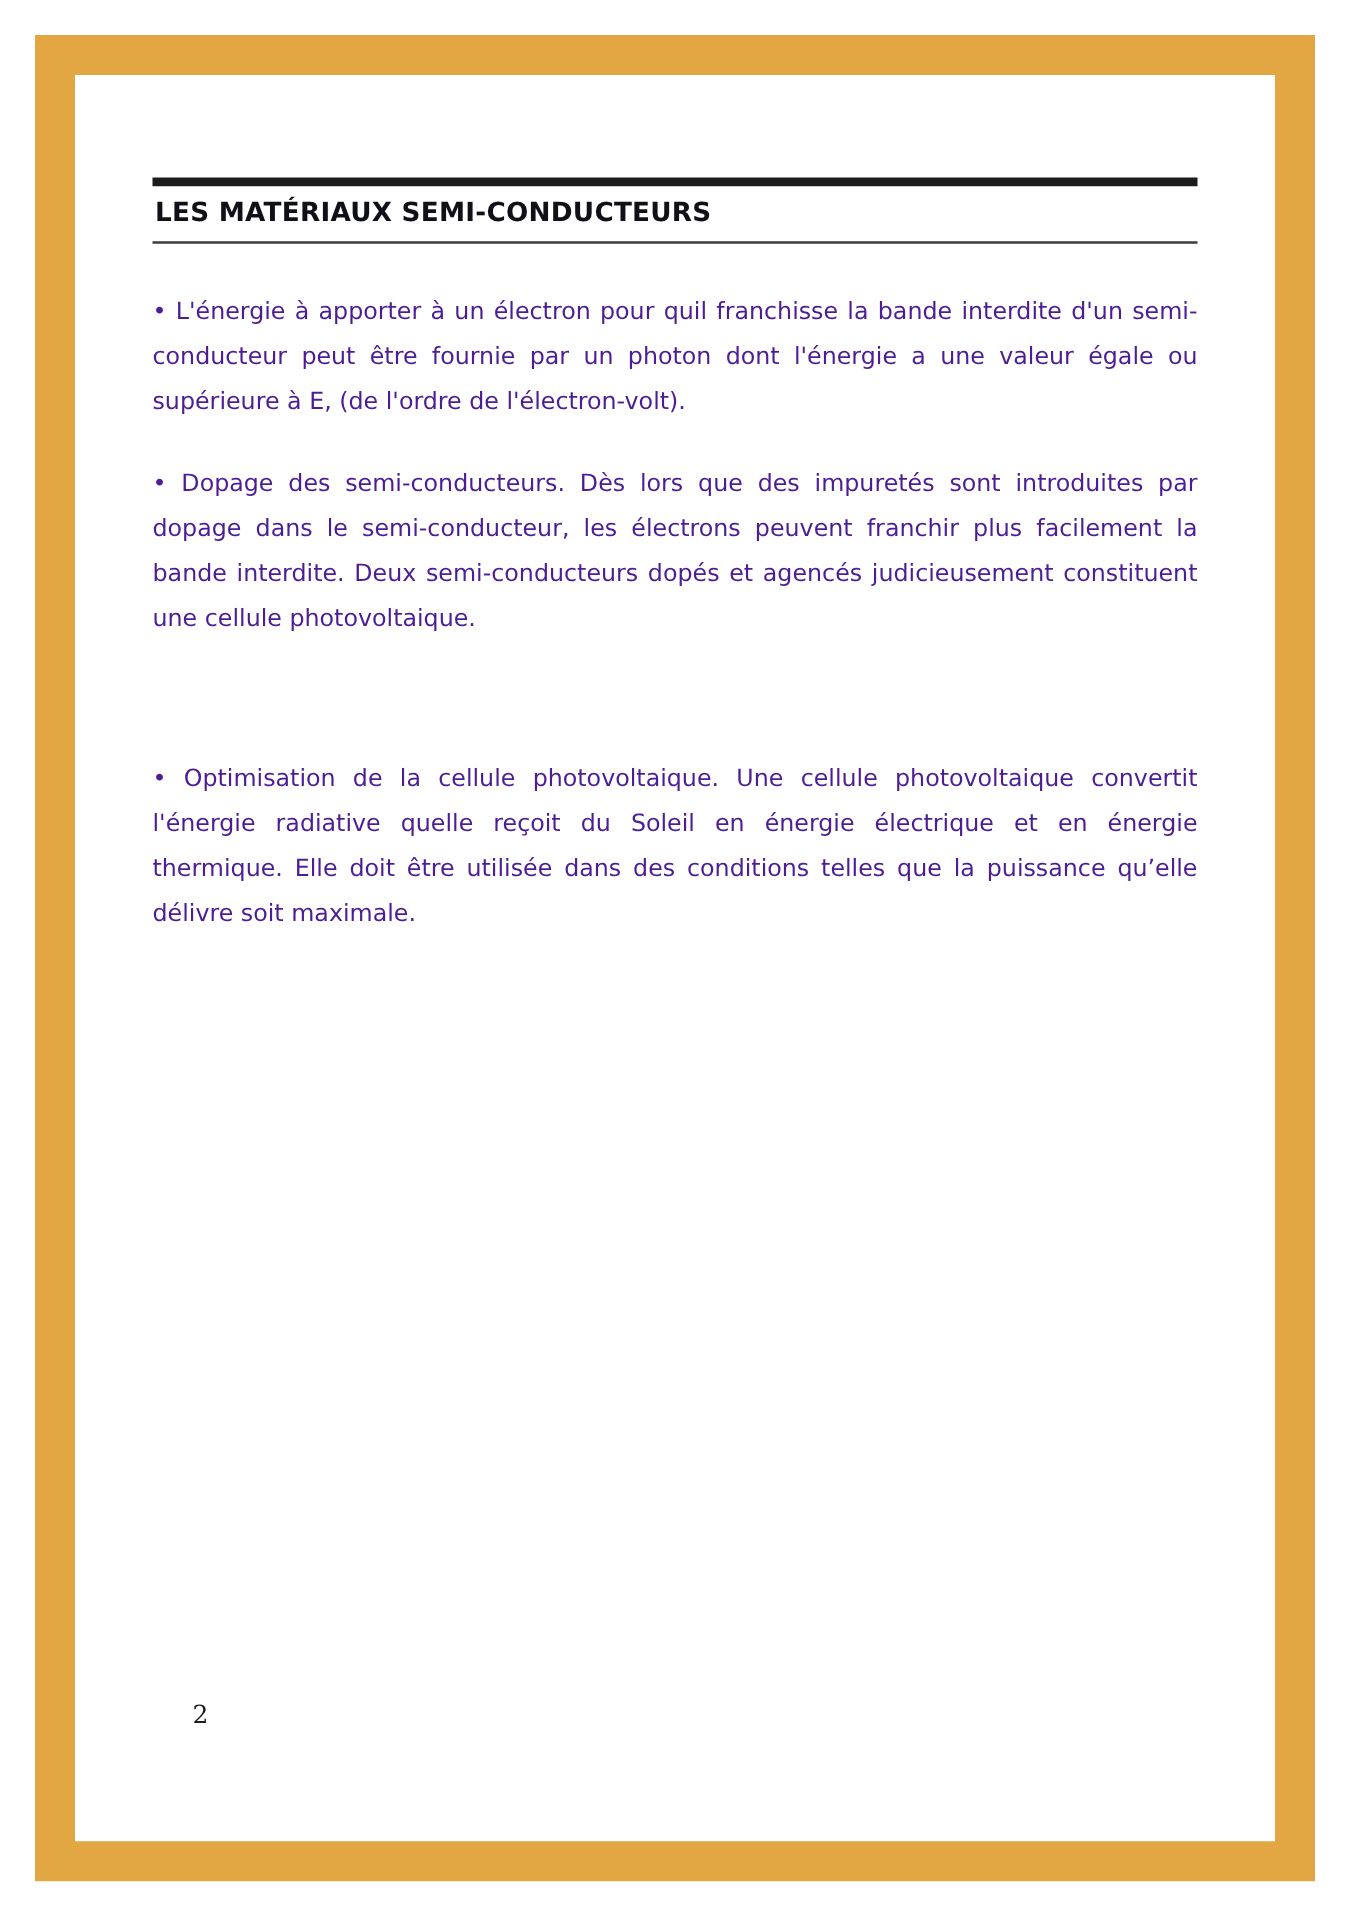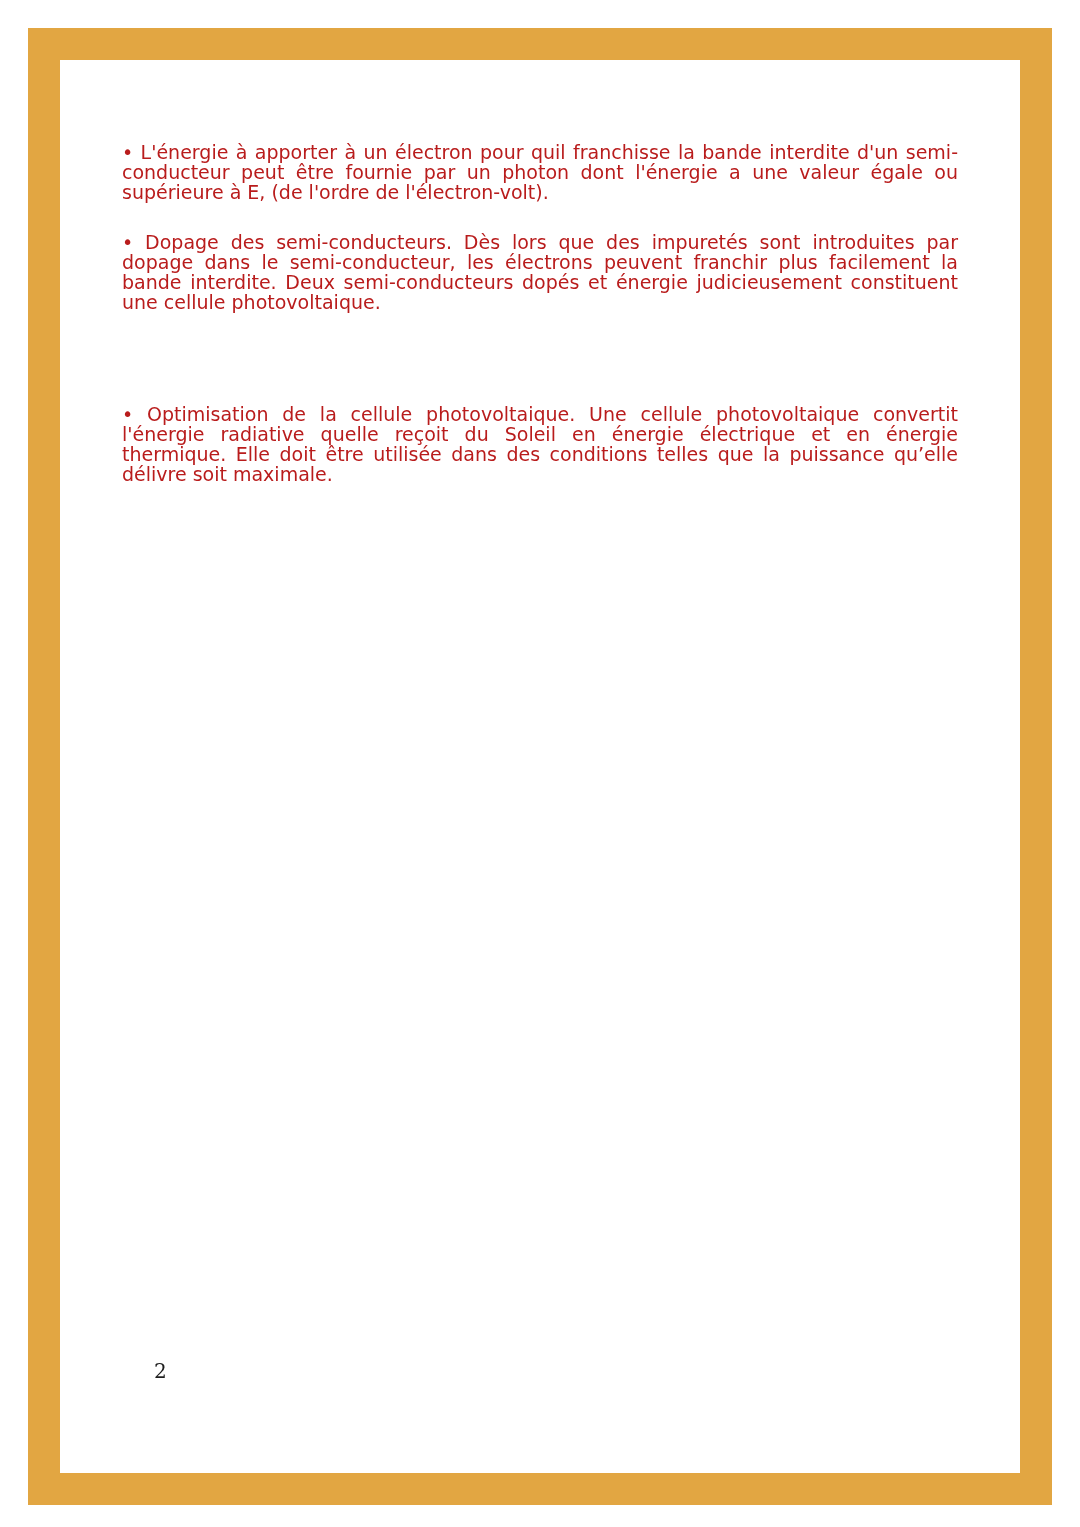--- a/index.html
+++ b/index.html
@@ -40,22 +40,22 @@
     margin-bottom: 36px;
   }
   .heading-block h1 {
     font-size: 21px;
     font-weight: bold;
     color: #101018;
     letter-spacing: 0.2px;
   }
   p.bullet {
     font-size: 19px;
-    line-height: 20px;
-    color: #b91c1c;
+    line-height: 36px;
+    color: #4c1d95;
     text-align: justify;
     margin-bottom: 30px;
     max-width: 836px;
   }
   p.bullet.extra-gap {
     margin-top: 92px;
   }
   .page-number {
     position: absolute;
     left: 94px;
@@ -65,24 +65,27 @@
     color: #1d1d1d;
   }
 </style>
 </head>
 <body>
 
 <div class="outer-frame">
   <div class="page">
     <div class="content">
 
+      <div class="heading-block">
+        <h1>LES MATÉRIAUX SEMI-CONDUCTEURS</h1>
+      </div>
 
       <p class="bullet">• L'énergie à apporter à un électron pour quil franchisse la bande interdite d'un semi-conducteur peut être fournie par un photon dont l'énergie a une valeur égale ou supérieure à E, (de l'ordre de l'électron-volt).</p>
 
-      <p class="bullet">• Dopage des semi-conducteurs. Dès lors que des impuretés sont introduites par dopage dans le semi-conducteur, les électrons peuvent franchir plus facilement la bande interdite. Deux semi-conducteurs dopés et énergie judicieusement constituent une cellule photovoltaique.</p>
+      <p class="bullet">• Dopage des semi-conducteurs. Dès lors que des impuretés sont introduites par dopage dans le semi-conducteur, les électrons peuvent franchir plus facilement la bande interdite. Deux semi-conducteurs dopés et agencés judicieusement constituent une cellule photovoltaique.</p>
 
       <p class="bullet extra-gap">• Optimisation de la cellule photovoltaique. Une cellule photovoltaique convertit l'énergie radiative quelle reçoit du Soleil en énergie électrique et en énergie thermique. Elle doit être utilisée dans des conditions telles que la puissance qu’elle délivre soit maximale.</p>
 
       <div class="page-number">2</div>
 
     </div>
   </div>
 </div>
 
 </body></html>

